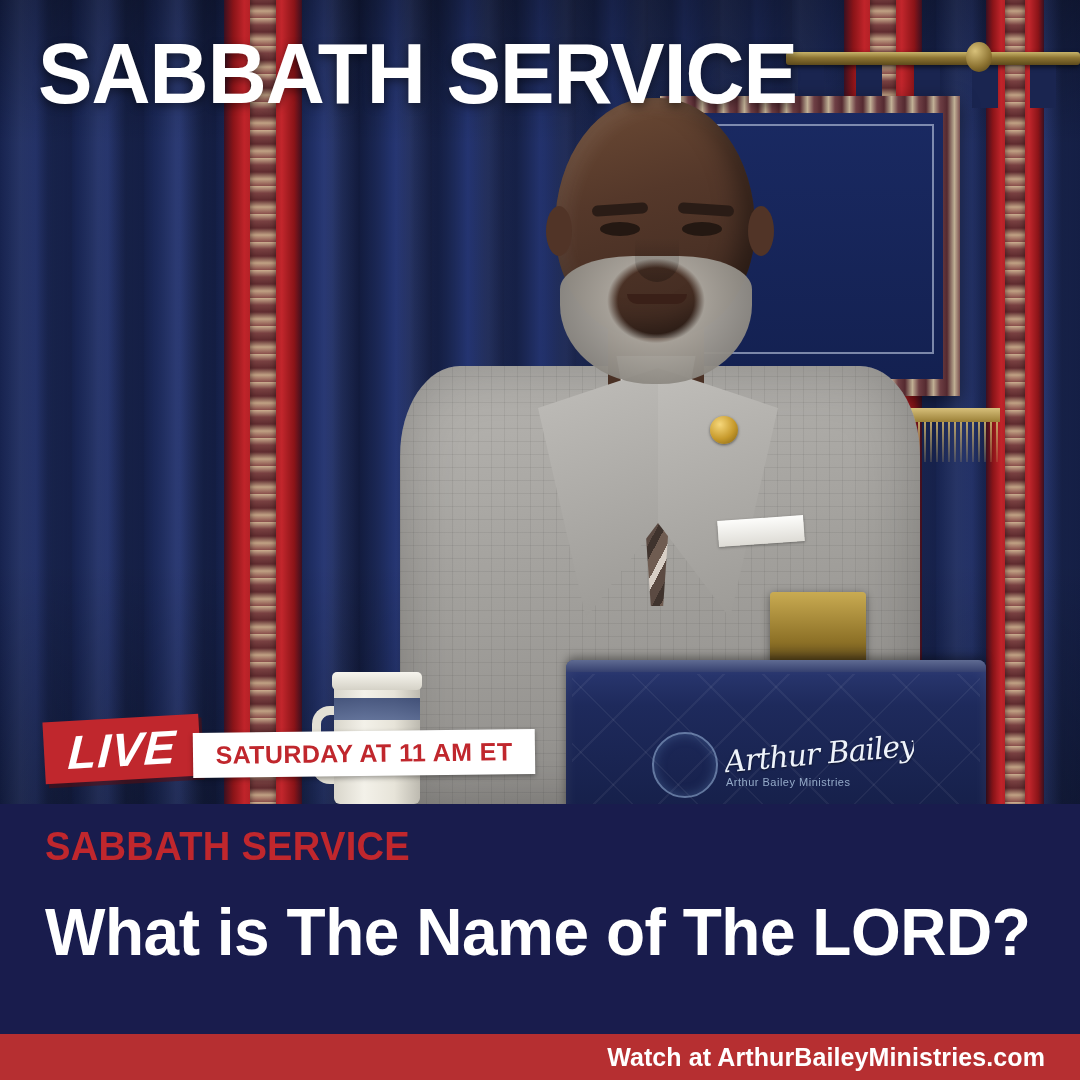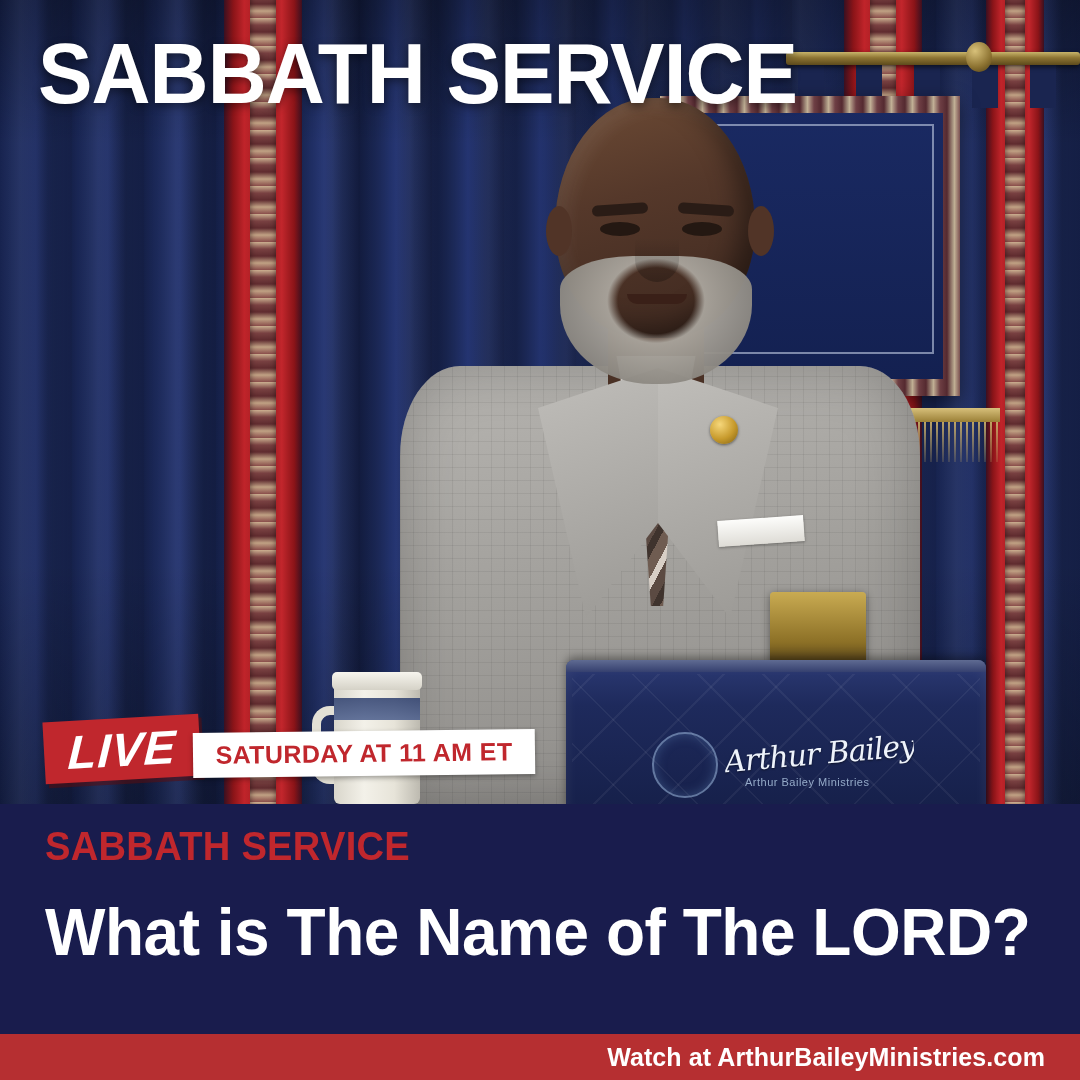--- a/index.html
+++ b/index.html
@@ -209,21 +209,21 @@
     font-style: italic;
     font-size: 30px;
     letter-spacing: -1px;
     transform: rotate(-5deg);
     text-shadow: 0 1px 2px rgba(0,0,0,.5);
     white-space: nowrap;
     overflow: hidden;
   }
   .podium-sub {
     position: absolute;
-    left: 179px; top: 116px;
+    left: 160px; top: 116px;
     color: rgba(190,215,240,.75);
     font-size: 11px;
     letter-spacing: .5px;
     white-space: nowrap;
   }
   .podium-top-gold {
     position: absolute;
     left: 770px; top: 592px;
     width: 96px; height: 72px;
     background: linear-gradient(180deg,#c9ab52,#8c7026 70%,#55421a);

